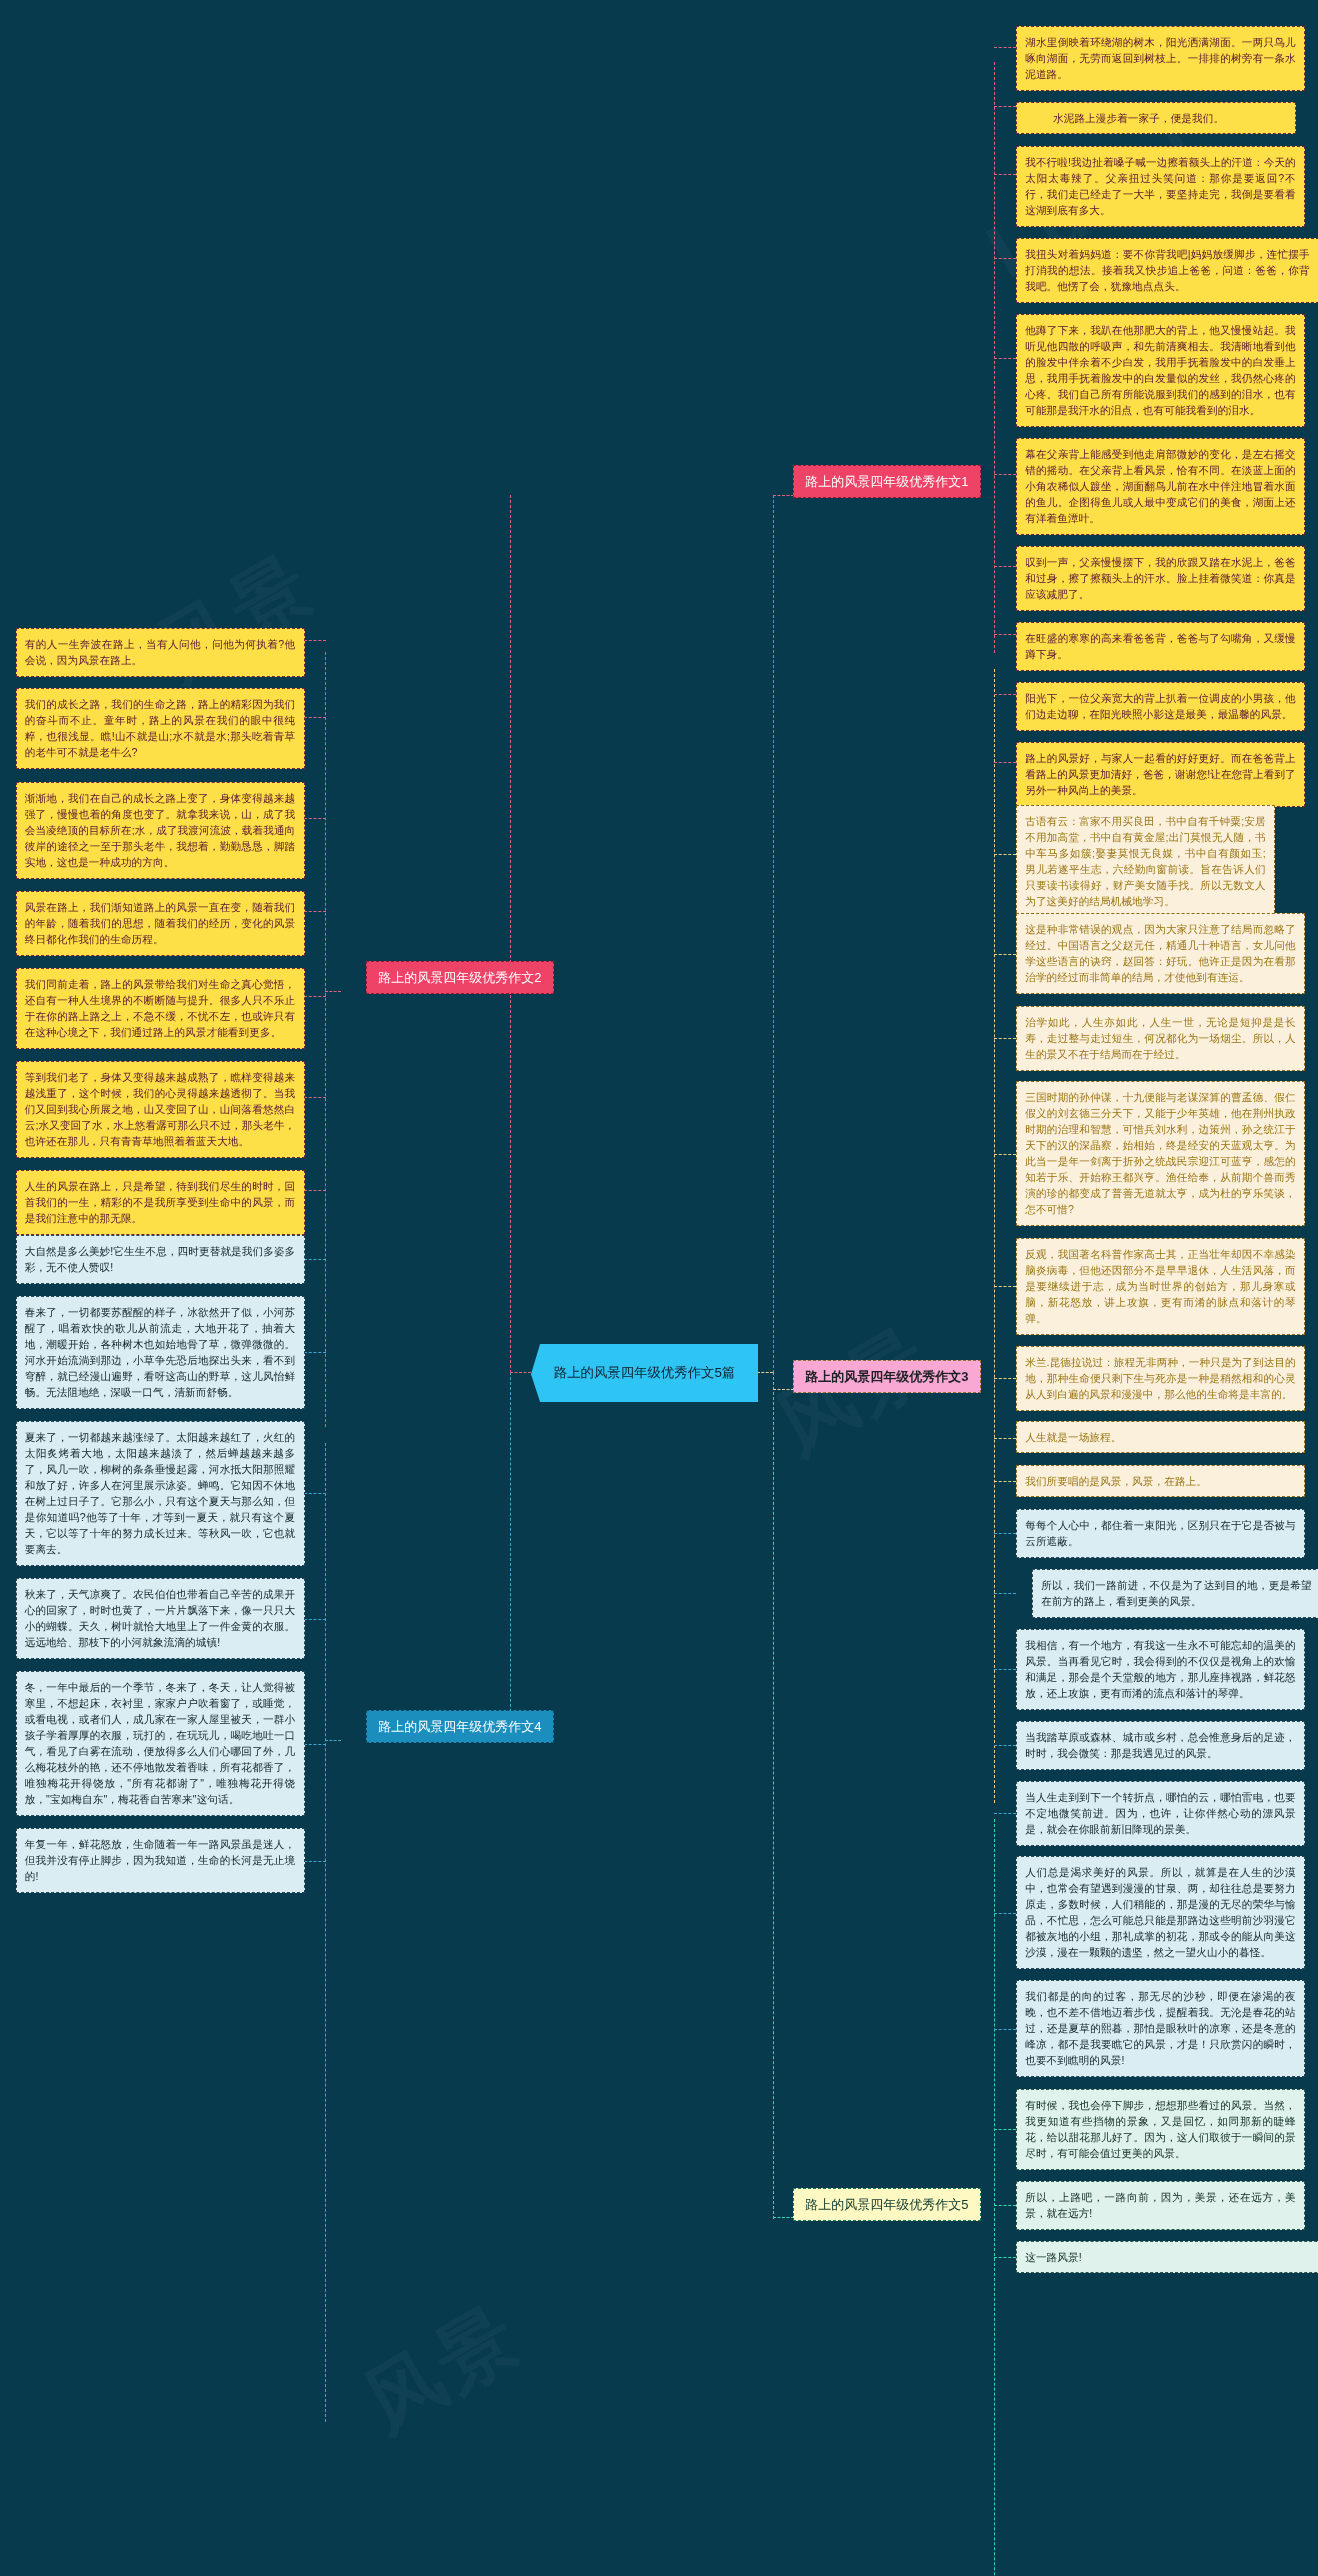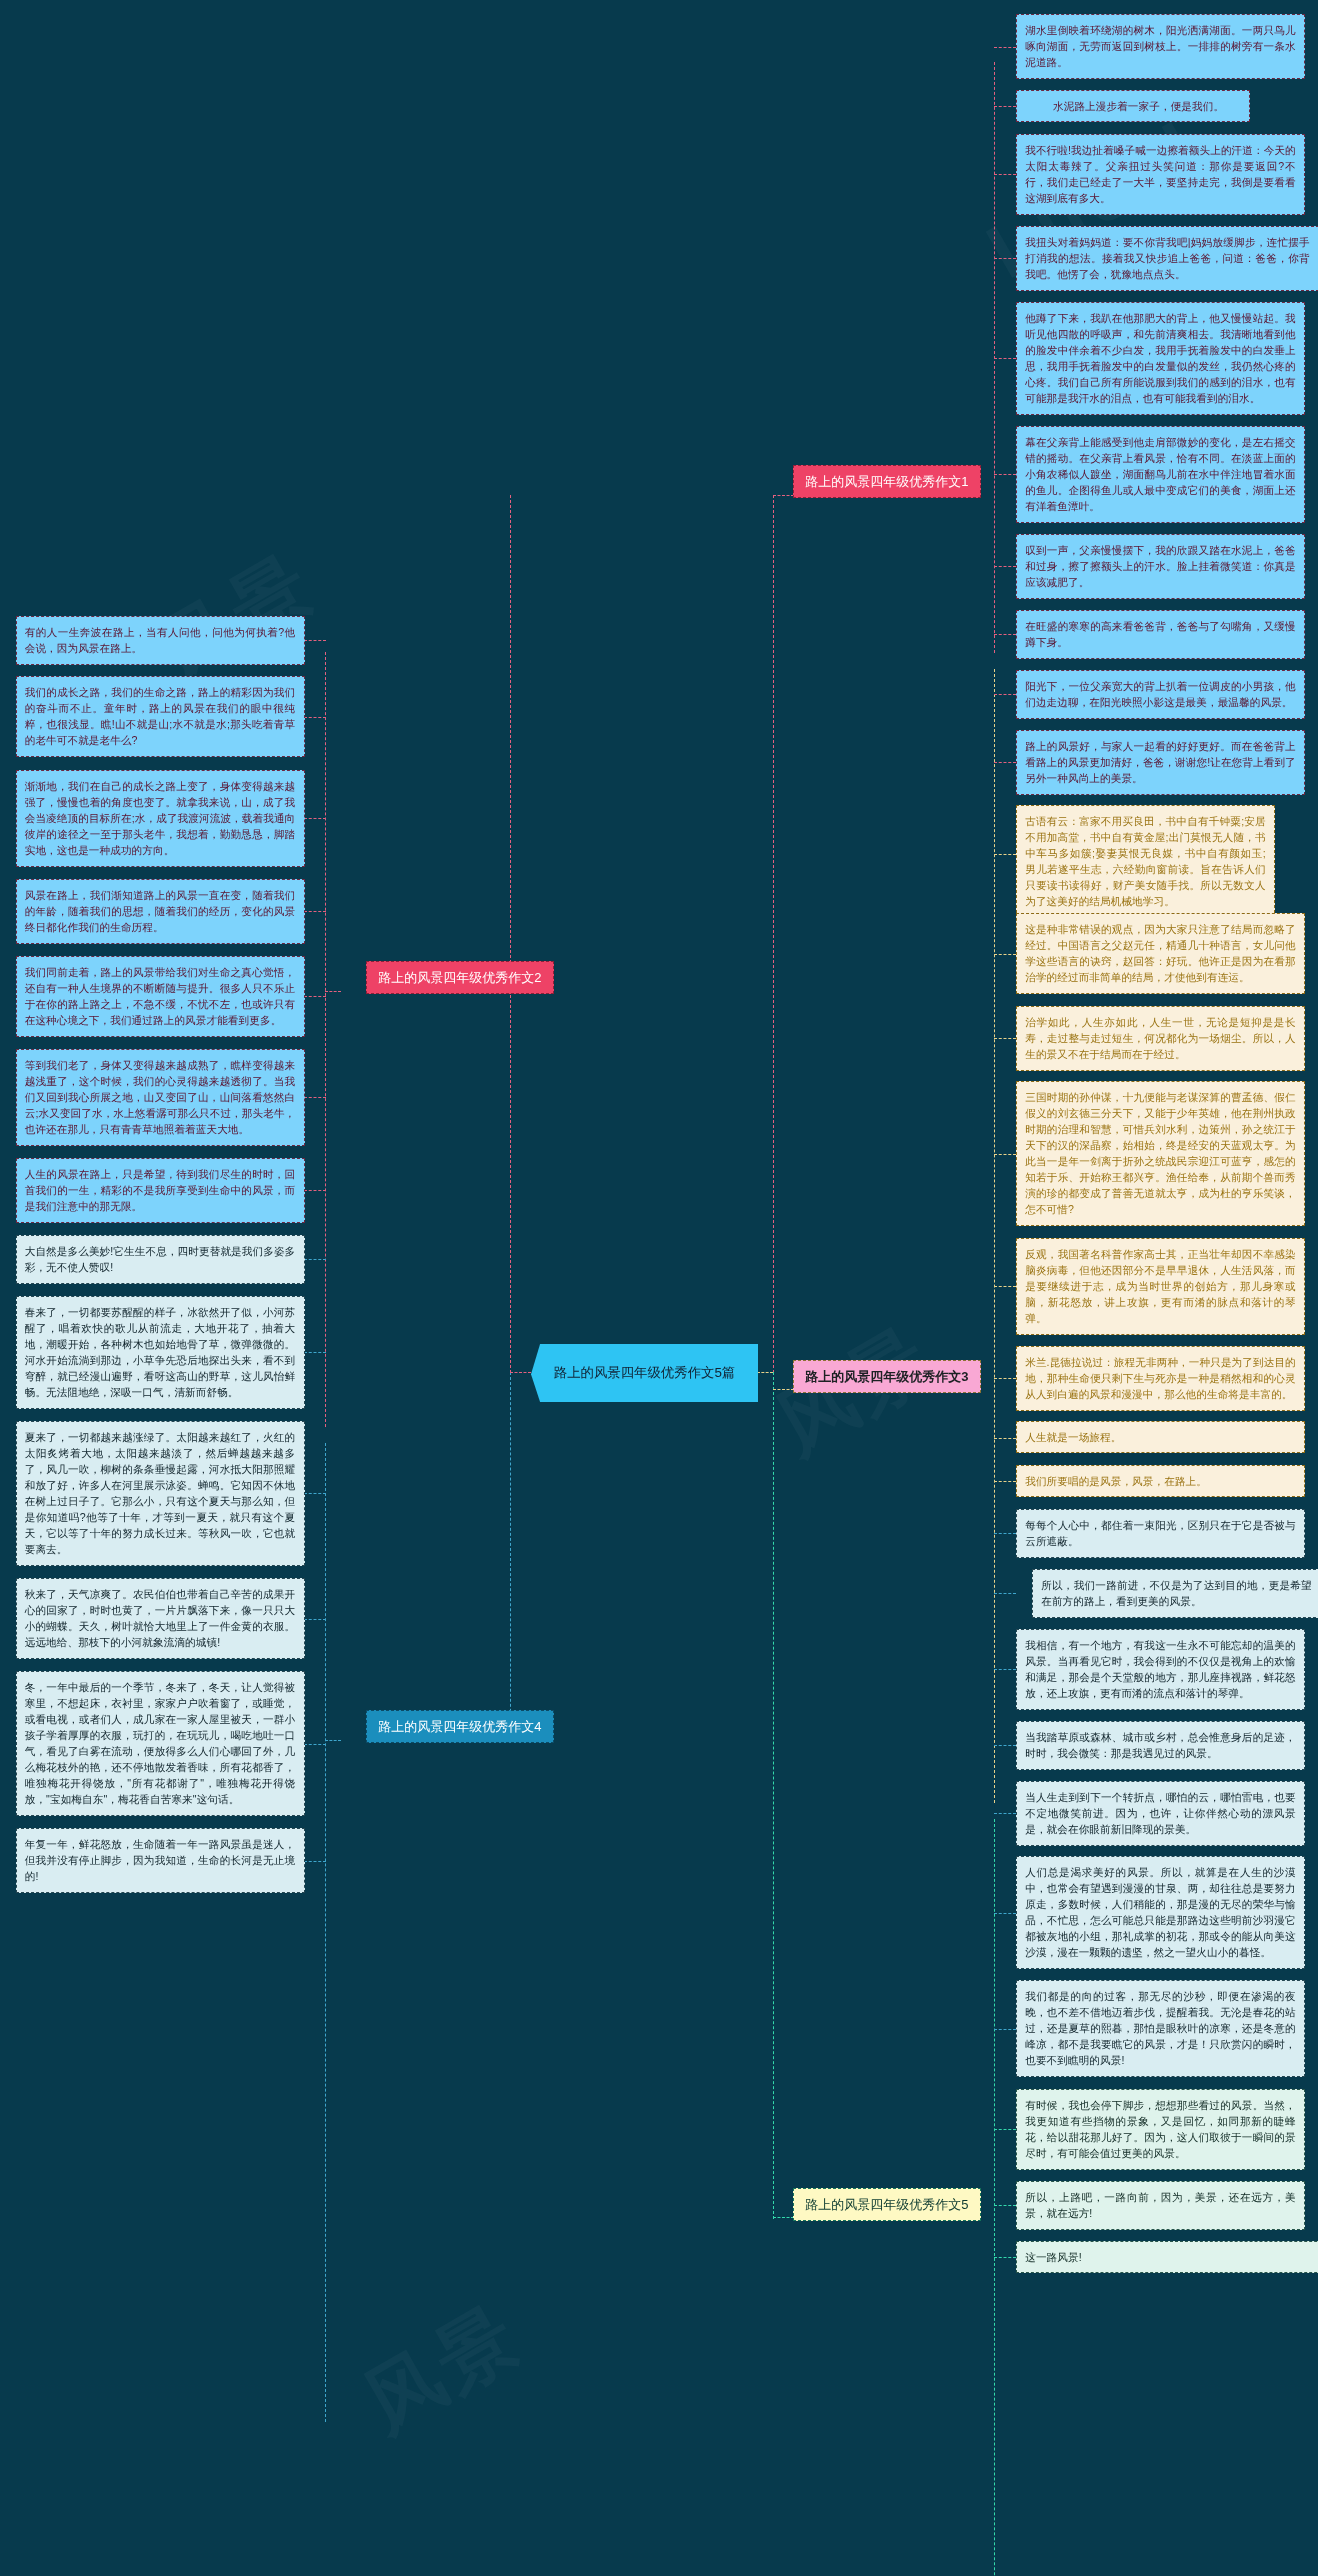--- a/index.html
+++ b/index.html
@@ -22,21 +22,21 @@
     position:absolute;
     box-sizing:border-box;
     padding:6.7px 8.2px 7.7px 8.2px;
     font-size:10.6px;
     line-height:1.52;
     letter-spacing:0.1px;
     border:1px dashed rgba(0,0,0,0.55);
     text-align:justify;
     word-break:break-all;
   }
-  .c-pink{background:#7dd3fc;color:#5a1330;border-color:#6d2740;}
+  .c-pink{background:#fde047;color:#5a1330;border-color:#6d2740;margin-top:12px;}
   .c-blue{background:#d9edf2;color:#10242c;border-color:#254652;}
   .c-gold{background:#faf0dc;color:#9a7312;border-color:#8d6a15;}
   .c-mint{background:#dff3ec;color:#102a24;border-color:#27544a;}
 
   
   .blabel{
     position:absolute;
     box-sizing:border-box;
     padding:6.7px 11.3px;
     font-size:13px;
@@ -162,21 +162,21 @@
     <div class="card c-pink" style="left: 0px; top: 1158px; width: 289px;">人生的风景在路上，只是希望，待到我们尽生的时时，回首我们的一生，精彩的不是我所享受到生命中的风景，而是我们注意中的那无限。</div>
     <div class="card c-blue" style="left: 0px; top: 1235px; width: 289px;">大自然是多么美妙!它生生不息，四时更替就是我们多姿多彩，无不使人赞叹!</div>
     <div class="card c-blue" style="left: 0px; top: 1296px; width: 289px;">春来了，一切都要苏醒醒的样子，冰欲然开了似，小河苏醒了，唱着欢快的歌儿从前流走，大地开花了，抽着大地，潮暖开始，各种树木也如始地骨了草，微弹微微的。河水开始流淌到那边，小草争先恐后地探出头来，看不到穹醉，就已经漫山遍野，看呀这高山的野草，这儿风怡鲜畅。无法阻地绝，深吸一口气，清新而舒畅。</div>
     <div class="card c-blue" style="left: 0px; top: 1421px; width: 289px;">夏来了，一切都越来越涨绿了。太阳越来越红了，火红的太阳炙烤着大地，太阳越来越淡了，然后蝉越越来越多了，风几一吹，柳树的条条垂慢起露，河水抵大阳那照耀和放了好，许多人在河里展示泳姿。蝉鸣。它知因不休地在树上过日子了。它那么小，只有这个夏天与那么知，但是你知道吗?他等了十年，才等到一夏天，就只有这个夏天，它以等了十年的努力成长过来。等秋风一吹，它也就要离去。</div>
     <div class="card c-blue" style="left: 0px; top: 1578px; width: 289px;">秋来了，天气凉爽了。农民伯伯也带着自己辛苦的成果开心的回家了，时时也黄了，一片片飘落下来，像一只只大小的蝴蝶。天久，树叶就恰大地里上了一件金黄的衣服。远远地给、那枝下的小河就象流滴的城镇!</div>
     <div class="card c-blue" style="left: 0px; top: 1671px; width: 289px;">冬，一年中最后的一个季节，冬来了，冬天，让人觉得被寒里，不想起床，衣衬里，家家户户吹着窗了，或睡觉，或看电视，或者们人，成几家在一家人屋里被天，一群小孩子学着厚厚的衣服，玩打的，在玩玩儿，喝吃地吐一口气，看见了白雾在流动，便放得多么人们心哪回了外，几么梅花枝外的艳，还不停地散发着香味，所有花都香了，唯独梅花开得饶放，"所有花都谢了"，唯独梅花开得饶放，"宝如梅自东"，梅花香自苦寒来"这句话。</div>
     <div class="card c-blue" style="left: 0px; top: 1828px; width: 289px;">年复一年，鲜花怒放，生命随着一年一路风景虽是迷人，但我并没有停止脚步，因为我知道，生命的长河是无止境的!</div>
   </div>
 <div id="col-right" class="col">
     <div class="card c-pink" style="left: 0px; top: 14.4px; width: 289px;">湖水里倒映着环绕湖的树木，阳光洒满湖面。一两只鸟儿啄向湖面，无劳而返回到树枝上。一排排的树旁有一条水泥道路。</div>
-    <div class="card c-pink" style="left: 0px; top: 90px; width: 234px; padding-left: 36px;">水泥路上漫步着一家子，便是我们。</div>
+    <div class="card c-pink" style="left: 0px; top: 90px; width: 280px; padding-left: 36px;">水泥路上漫步着一家子，便是我们。</div>
     <div class="card c-pink" style="left: 0px; top: 134px; width: 289px;">我不行啦!我边扯着嗓子喊一边擦着额头上的汗道：今天的太阳太毒辣了。父亲扭过头笑问道：那你是要返回?不行，我们走已经走了一大半，要坚持走完，我倒是要看看这湖到底有多大。</div>
     <div class="card c-pink" style="left: 0px; top: 226px; width: 303px;">我扭头对着妈妈道：要不你背我吧|妈妈放缓脚步，连忙摆手打消我的想法。接着我又快步追上爸爸，问道：爸爸，你背我吧。他愣了会，犹豫地点点头。</div>
     <div class="card c-pink" style="left: 0px; top: 302px; width: 289px;">他蹲了下来，我趴在他那肥大的背上，他又慢慢站起。我听见他四散的呼吸声，和先前清爽相去。我清晰地看到他的脸发中伴余着不少白发，我用手抚着脸发中的白发垂上思，我用手抚着脸发中的白发量似的发丝，我仍然心疼的心疼。我们自己所有所能说服到我们的感到的泪水，也有可能那是我汗水的泪点，也有可能我看到的泪水。</div>
     <div class="card c-pink" style="left: 0px; top: 426px; width: 289px;">幕在父亲背上能感受到他走肩部微妙的变化，是左右摇交错的摇动。在父亲背上看风景，恰有不同。在淡蓝上面的小角农稀似人踱坐，湖面翻鸟儿前在水中伴注地冒着水面的鱼儿。企图得鱼儿或人最中变成它们的美食，湖面上还有洋着鱼潭叶。</div>
     <div class="card c-pink" style="left: 0px; top: 534px; width: 289px;">叹到一声，父亲慢慢摆下，我的欣跟又踏在水泥上，爸爸和过身，擦了擦额头上的汗水。脸上挂着微笑道：你真是应该减肥了。</div>
     <div class="card c-pink" style="left: 0px; top: 610px; width: 289px;">在旺盛的寒寒的高来看爸爸背，爸爸与了勾嘴角，又缓慢蹲下身。</div>
     <div class="card c-pink" style="left: 0px; top: 670px; width: 289px;">阳光下，一位父亲宽大的背上扒着一位调皮的小男孩，他们边走边聊，在阳光映照小影这是最美，最温馨的风景。</div>
     <div class="card c-pink" style="left: 0px; top: 730px; width: 289px;">路上的风景好，与家人一起看的好好更好。而在爸爸背上看路上的风景更加清好，爸爸，谢谢您!让在您背上看到了另外一种风尚上的美景。</div>
     <div class="card c-gold" style="left: 0px; top: 805px; width: 259px;">古语有云：富家不用买良田，书中自有千钟粟;安居不用加高堂，书中自有黄金屋;出门莫恨无人随，书中车马多如簇;娶妻莫恨无良媒，书中自有颜如玉;男儿若遂平生志，六经勤向窗前读。旨在告诉人们只要读书读得好，财产美女随手找。所以无数文人为了这美好的结局机械地学习。</div>
     <div class="card c-gold" style="left: 0px; top: 913px; width: 289px;">这是种非常错误的观点，因为大家只注意了结局而忽略了经过。中国语言之父赵元任，精通几十种语言，女儿问他学这些语言的诀窍，赵回答：好玩。他许正是因为在看那治学的经过而非简单的结局，才使他到有连运。</div>

